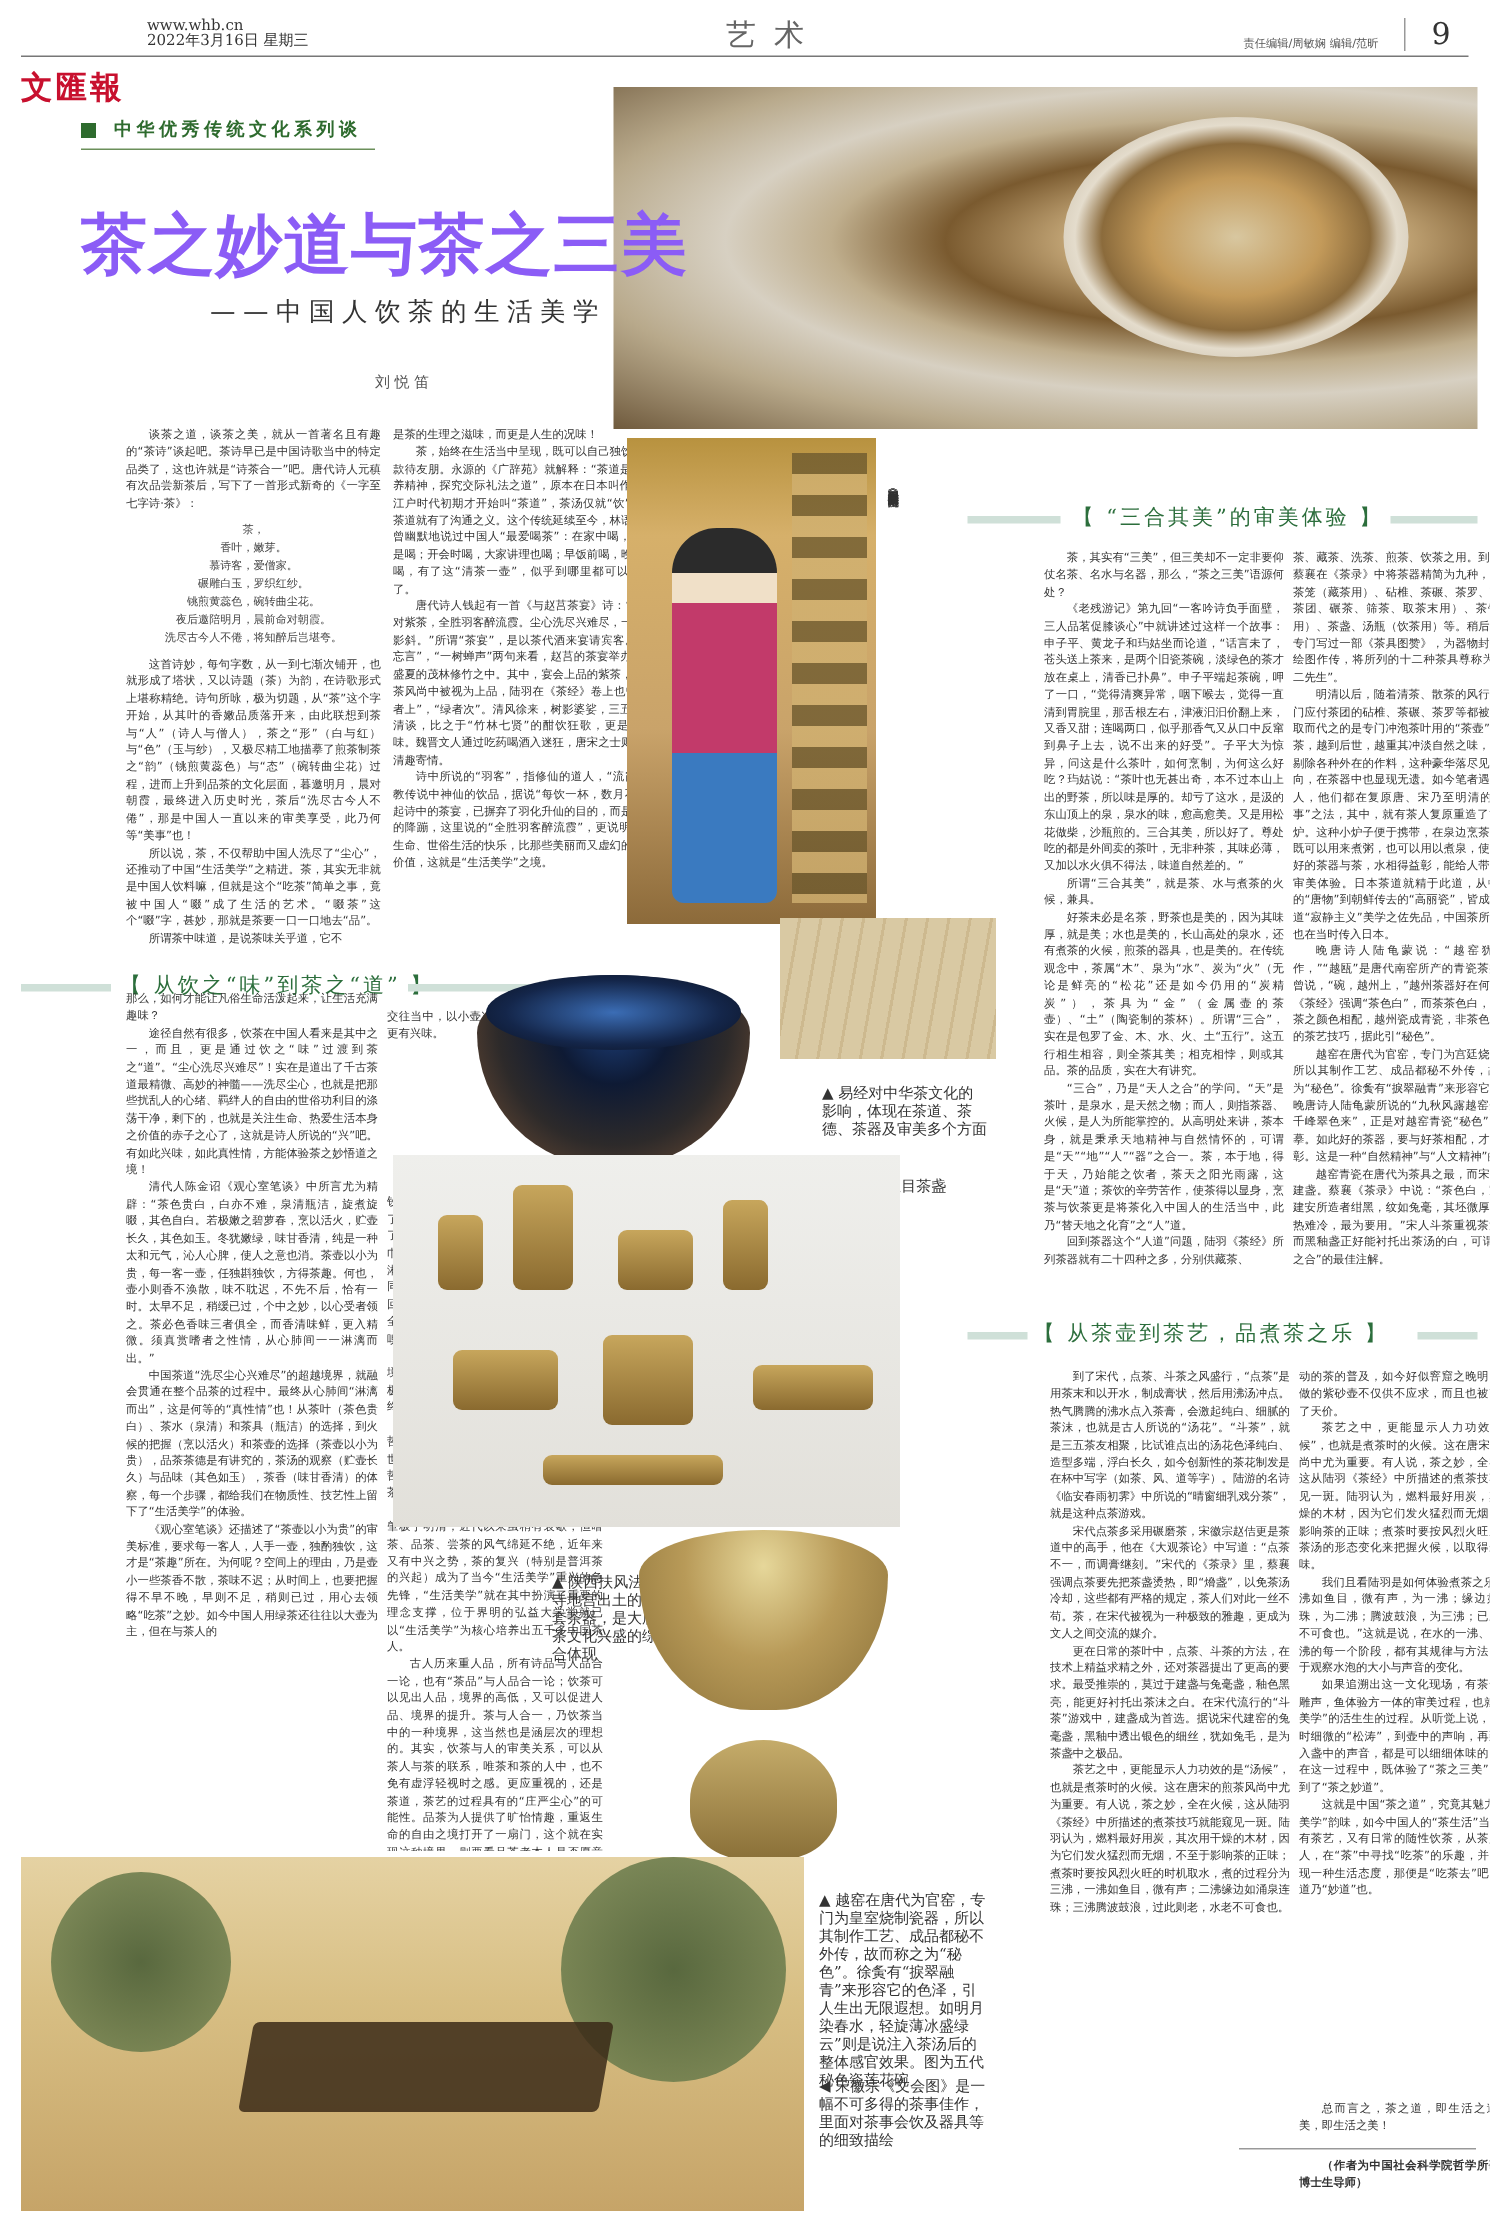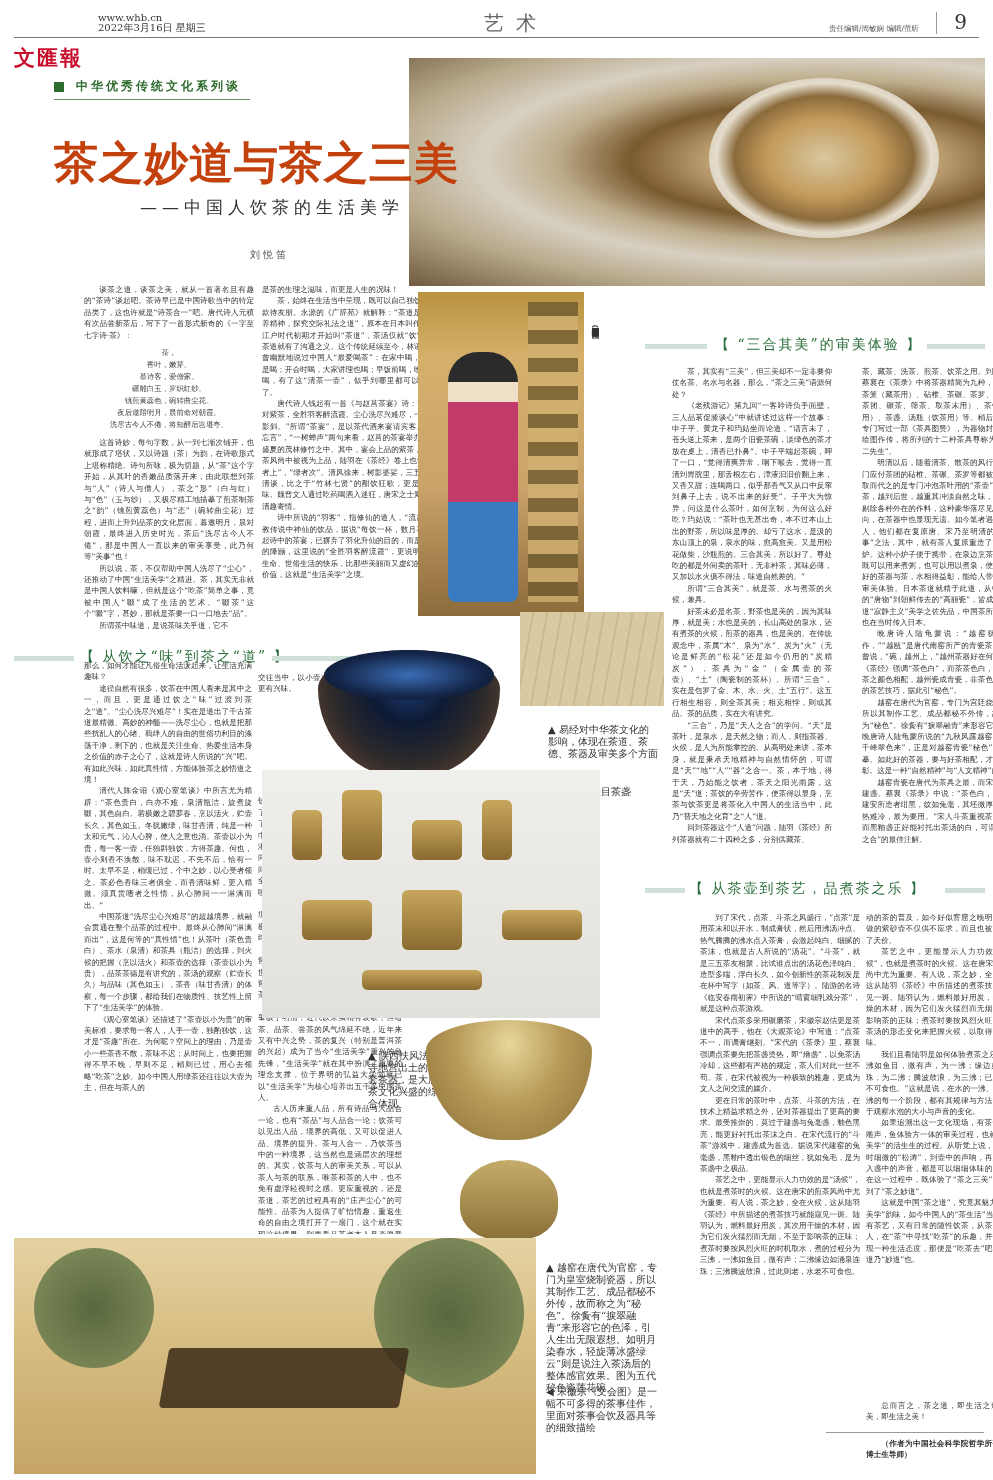--- a/index.html
+++ b/index.html
@@ -10,21 +10,21 @@
   .meta { position: absolute; left: 84px; top: 3px; font-size: 10px; line-height: 10px; color: #333; font-family: "DejaVu Serif", serif; }
   .section { position: absolute; left: 470px; top: 0px; font-size: 20px; color: #666; letter-spacing: 12px; }
   .editors { position: absolute; right: 60px; top: 14px; font-size: 7.5px; color: #555; }
   .pagebar { position: absolute; right: 42px; top: 2px; height: 22px; border-left: 1px solid #999; }
   .pagenum { position: absolute; right: 12px; top: 0px; font-size: 20px; font-family: "DejaVu Serif", serif; color: #333; }
 
   .series { position: absolute; left: 54px; top: 78px; width: 196px; height: 22px; border-bottom: 1.5px solid #6b8f5a; text-align: right; }
   .series .sq { position: absolute; left: 0; top: 4px; width: 10px; height: 10px; background: #2e6b2e; }
   .series .t { position: absolute; left: 22px; top: 0; font-size: 12px; color: #2e6b2e; letter-spacing: 3px; font-weight: bold; }
 
-  .title { position: absolute; left: 54px; top: 134px; font-size: 44px; font-weight: bold; color: #c2410c; letter-spacing: 1px; white-space: nowrap; font-family: Liberation Mono, monospace; }
+  .title { position: absolute; left: 54px; top: 134px; font-size: 44px; font-weight: bold; color: #8b5cf6; letter-spacing: 1px; white-space: nowrap; font-family: Liberation Mono, monospace; }
   .subtitle { position: absolute; left: 140px; top: 196px; font-size: 17px; color: #333; letter-spacing: 5px; }
   .author { position: absolute; left: 250px; top: 248px; font-size: 10px; color: #555; letter-spacing: 3px; }
 
   .img { position: absolute; overflow: hidden; }
   .img-teacup { left: 409px; top: 58px; width: 576px; height: 228px; background: radial-gradient(ellipse at 72% 45%, #e9e2cf 0%, #c6a97a 18%, #7a5a2f 33%, #bfae8d 46%, #d7d0c2 58%, #b8a98b 75%, #6f5a3d 100%); }
   .img-teacup .cup { position: absolute; left: 300px; top: 20px; width: 230px; height: 160px; border-radius: 50%; background: radial-gradient(ellipse at 50% 50%, #d8c7a0 0%, #c39a5a 35%, #8b6b3c 55%, #e4dccc 66%, #cfc4b0 80%); }
   .img-painting { left: 418px; top: 292px; width: 166px; height: 324px; background: linear-gradient(180deg, #b8923f 0%, #d6b06a 20%, #c9a36a 60%, #8c6a3a 100%); }
   .img-painting .fig { position: absolute; left: 30px; top: 60px; width: 70px; height: 250px; border-radius: 30px 30px 8px 8px; background: linear-gradient(180deg, #2b2b2b 0 12%, #f0e0c8 12% 20%, #c23a6a 20% 60%, #3a7ac0 60% 100%); }
   .img-painting .screen { position: absolute; left: 110px; top: 10px; width: 50px; height: 300px; background: repeating-linear-gradient(180deg, #6e5a2e 0 14px, #d0b070 14px 28px); opacity: .8; }
   .img-book { left: 520px; top: 612px; width: 144px; height: 94px; background: repeating-linear-gradient(100deg, #d9c9a3 0 12px, #cdb98f 12px 14px); }
@@ -162,21 +162,21 @@
   <div class="table"></div>
 </div>
 <div class="cap" style="left:546px; top:1262px; width:112px;">▲ <span>越窑在唐代为官窑，专门为皇室烧制瓷器，所以其制作工艺、成品都秘不外传，故而称之为“秘色”。徐夤有“捩翠融青”来形容它的色泽，引人生出无限遐想。如明月染春水，轻旋薄冰盛绿云”则是说注入茶汤后的整体感官效果。图为五代秘色瓷莲花碗</span></div>
 <div class="cap" style="left:546px; top:1386px; width:112px;">◀ <span>宋徽宗《文会图》是一幅不可多得的茶事佳作，里面对茶事会饮及器具等的细致描绘</span></div>
 
 <div class="head" style="left:645px; top:336px; width:340px;">
   <div class="bar" style="left:0; width:62px;"></div>
   <div class="txt" style="left:70px;">【 “三合其美”的审美体验 】</div>
   <div class="bar" style="left:282px; width:58px;"></div>
 </div>
-<div class="col" style="left:632px; top:366px; width:160px; height:505px;">
+<div class="col" style="left:656px; top:366px; width:160px; height:505px;">
   <p>茶，其实有“三美”，但三美却不一定非要仰仗名茶、名水与名器，那么，“茶之三美”语源何处？</p>
   <p>《老残游记》第九回“一客吟诗负手面壁，三人品茗促膝谈心”中就讲述过这样一个故事：申子平、黄龙子和玙姑坐而论道，“话言未了，苍头送上茶来，是两个旧瓷茶碗，淡绿色的茶才放在桌上，清香已扑鼻”。申子平端起茶碗，呷了一口，“觉得清爽异常，咽下喉去，觉得一直清到胃脘里，那舌根左右，津液汩汩价翻上来，又香又甜；连喝两口，似乎那香气又从口中反窜到鼻子上去，说不出来的好受”。子平大为惊异，问这是什么茶叶，如何烹制，为何这么好吃？玙姑说：“茶叶也无甚出奇，本不过本山上出的野茶，所以味是厚的。却亏了这水，是汲的东山顶上的泉，泉水的味，愈高愈美。又是用松花做柴，沙瓶煎的。三合其美，所以好了。尊处吃的都是外间卖的茶叶，无非种茶，其味必薄，又加以水火俱不得法，味道自然差的。”</p>
   <p>所谓“三合其美”，就是茶、水与煮茶的火候，兼具。</p>
   <p>好茶未必是名茶，野茶也是美的，因为其味厚，就是美；水也是美的，长山高处的泉水，还有煮茶的火候，煎茶的器具，也是美的。在传统观念中，茶属“木”、泉为“水”、炭为“火”（无论是鲜亮的“松花”还是如今仍用的“炭精炭”），茶具为“金”（金属壶的茶壶）、“土”（陶瓷制的茶杯）。所谓“三合”，实在是包罗了金、木、水、火、土“五行”。这五行相生相容，则全茶其美；相克相悖，则或其品。茶的品质，实在大有讲究。</p>
   <p>“三合”，乃是“天人之合”的学问。“天”是茶叶，是泉水，是天然之物；而人，则指茶器、火候，是人为所能掌控的。从高明处来讲，茶本身，就是秉承天地精神与自然情怀的，可谓是“天”“地”“人”“器”之合一。茶，本于地，得于天，乃始能之饮者，茶天之阳光雨露，这是“天”道；茶饮的辛劳苦作，使茶得以显身，烹茶与饮茶更是将茶化入中国人的生活当中，此乃“替天地之化育”之“人”道。</p>
   <p>回到茶器这个“人道”问题，陆羽《茶经》所列茶器就有二十四种之多，分别供藏茶、</p>
 </div>
 <div class="col" style="left:822px; top:366px; width:162px; height:505px;">
   <p style="text-indent:0">茶、藏茶、洗茶、煎茶、饮茶之用。到了宋代，蔡襄在《茶录》中将茶器精简为九种，有茶焙、茶笼（藏茶用）、砧椎、茶碾、茶罗、茶匙（解茶团、碾茶、筛茶、取茶末用）、茶钤（炙茶用）、茶盏、汤瓶（饮茶用）等。稍后，茅一相专门写过一部《茶具图赞》，为器物封侯拜相，绘图作传，将所列的十二种茶具尊称为“茶具十二先生”。</p>
   <p>明清以后，随着清茶、散茶的风行，原来专门应付茶团的砧椎、茶碾、茶罗等都被淘汰了，取而代之的是专门冲泡茶叶用的“茶壶”。古人饮茶，越到后世，越重其冲淡自然之味，因而不断剔除各种外在的作料，这种豪华落尽见真淳的倾向，在茶器中也显现无遗。如今笔者遇到不少茶人，他们都在复原唐、宋乃至明清的各种“茶事”之法，其中，就有茶人复原重造了古代的茶炉。这种小炉子便于携带，在泉边烹茶的时候，既可以用来煮粥，也可以用以煮泉，使庸置啜，好的茶器与茶，水相得益彰，能给人带来极佳的审美体验。日本茶道就精于此道，从中土舶来的“唐物”到朝鲜传去的“高丽瓷”，皆成为东瀛茶道“寂静主义”美学之佐先品，中国茶所带之器，也在当时传入日本。</p>

